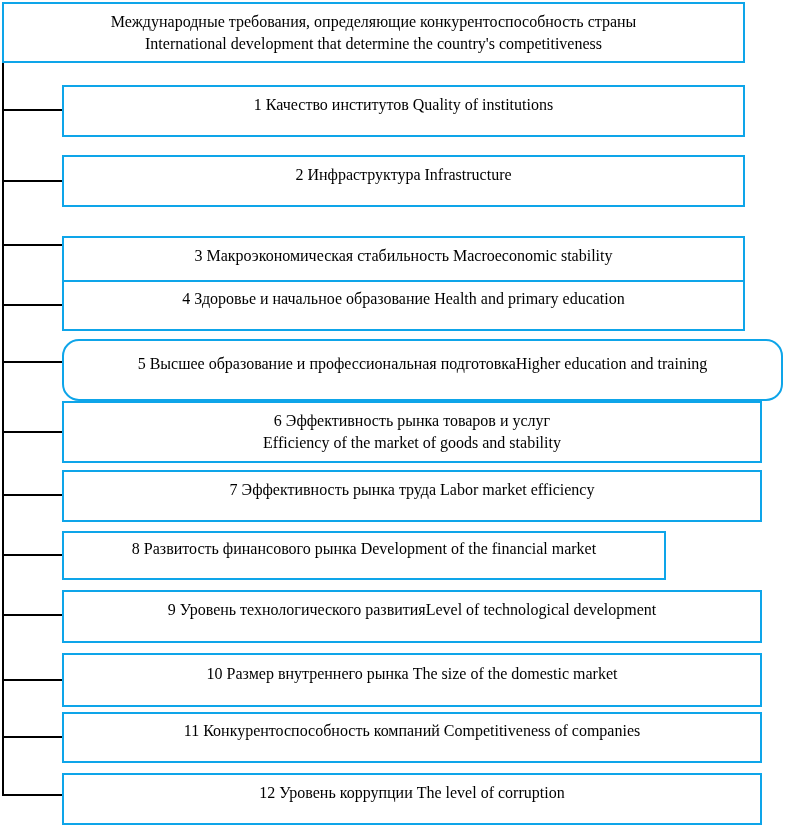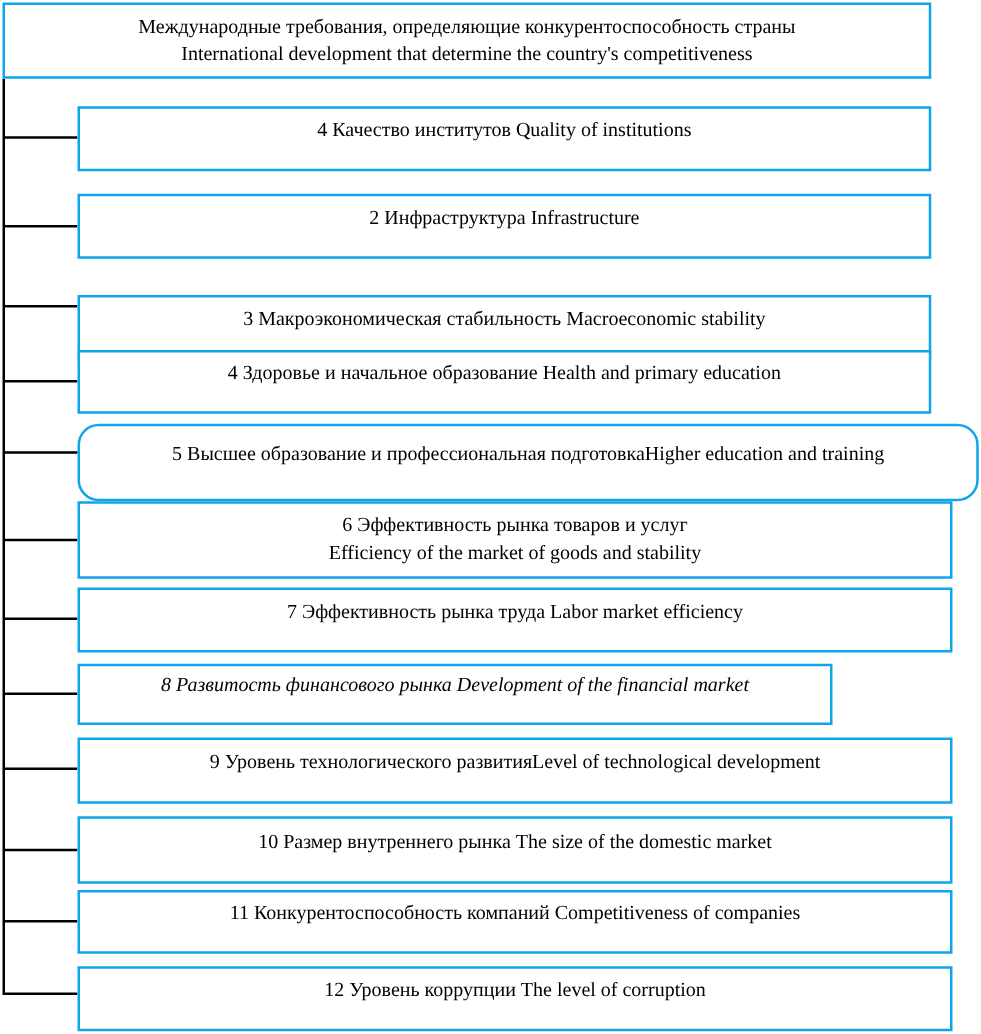--- a/index.html
+++ b/index.html
@@ -36,21 +36,21 @@
   .t  { left: 2px;  top: 2px;   width: 743px; height: 61px; }
 
   
   .b1  { left: 62px; top: 85px;  width: 683px; height: 52px; }
   .b2  { left: 62px; top: 155px; width: 683px; height: 52px; }
   .b3  { left: 62px; top: 236px; width: 683px; height: 53px; }
   .b4  { left: 62px; top: 280px; width: 683px; height: 51px; }
   .b5  { left: 62px; top: 339px; width: 721px; height: 62px; border-radius: 17px; }
   .b6  { left: 62px; top: 401px; width: 700px; height: 62px; }
   .b7  { left: 62px; top: 470px; width: 700px; height: 52px; text-align: center; }
-  .b8  { left: 62px; top: 531px; width: 604px; height: 49px; font-style: italic; }
+  .b8  { left: 62px; top: 531px; width: 604px; height: 49px; }
   .b9  { left: 62px; top: 590px; width: 700px; height: 53px; }
   .b10 { left: 62px; top: 653px; width: 700px; height: 54px; }
   .b11 { left: 62px; top: 712px; width: 700px; height: 51px; }
   .b12 { left: 62px; top: 773px; width: 700px; height: 52px; }
 
   
   .vline {
     position: absolute;
     left: 2px;
     top: 63px;
@@ -96,21 +96,21 @@
   <div class="hline c10"></div>
   <div class="hline c11"></div>
   <div class="hline c12"></div>
 
   <div class="box t">
     <span>Международные требования, определяющие конкурентоспособность страны</span>
     <span>International development that determine the country's competitiveness</span>
   </div>
 
   <div class="box single b1">
-    <span>4 Качество институтов Quality of institutions</span>
+    <span>1 Качество институтов Quality of institutions</span>
   </div>
   <div class="box single b2">
     <span>2 Инфраструктура Infrastructure</span>
   </div>
   <div class="box single b3">
     <span>3 Макроэкономическая стабильность Macroeconomic stability</span>
   </div>
   <div class="box single b4">
     <span>4 Здоровье и начальное образование Health and primary education</span>
   </div>

